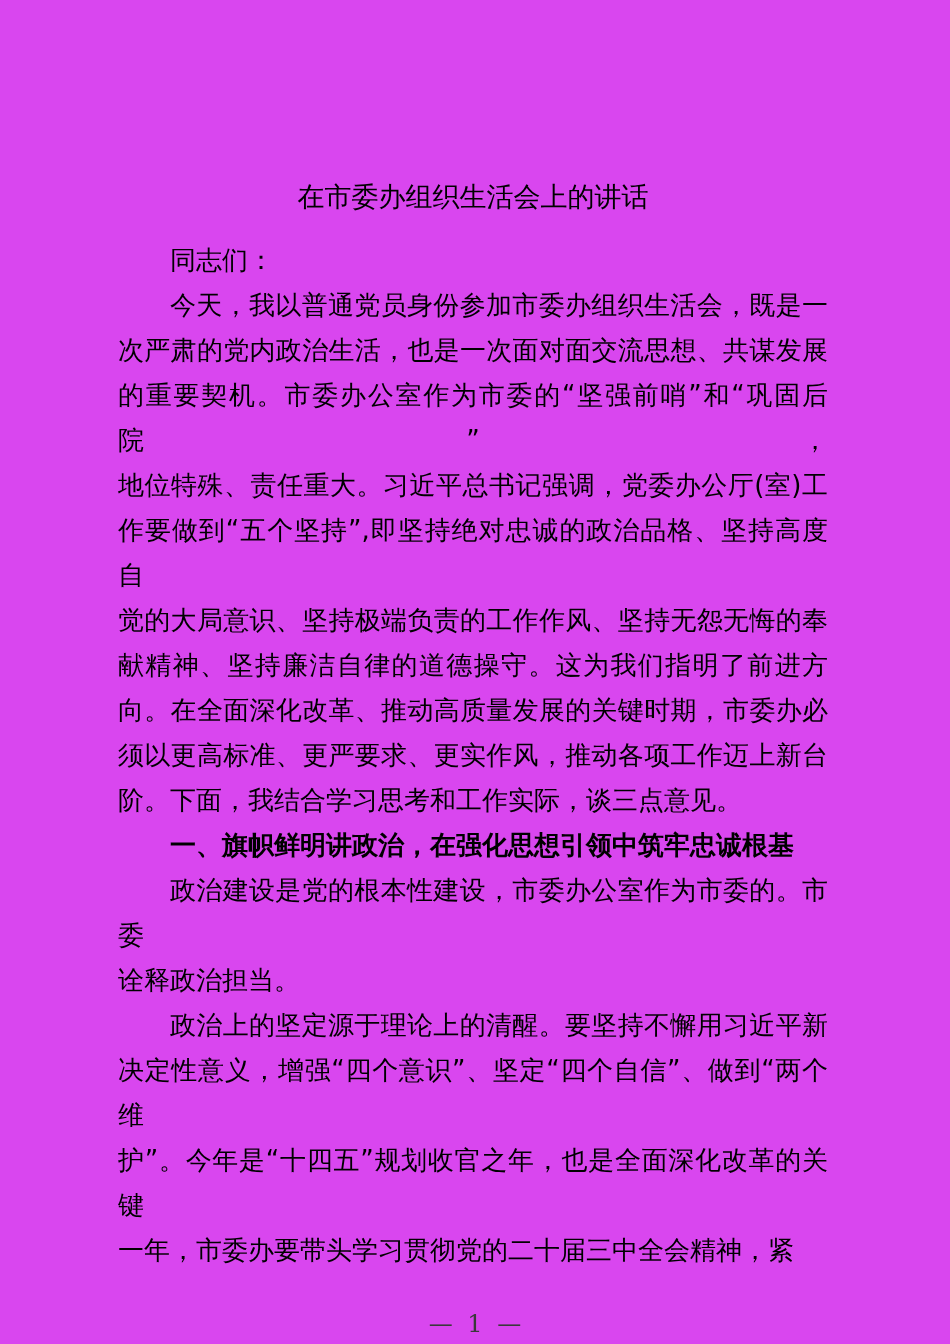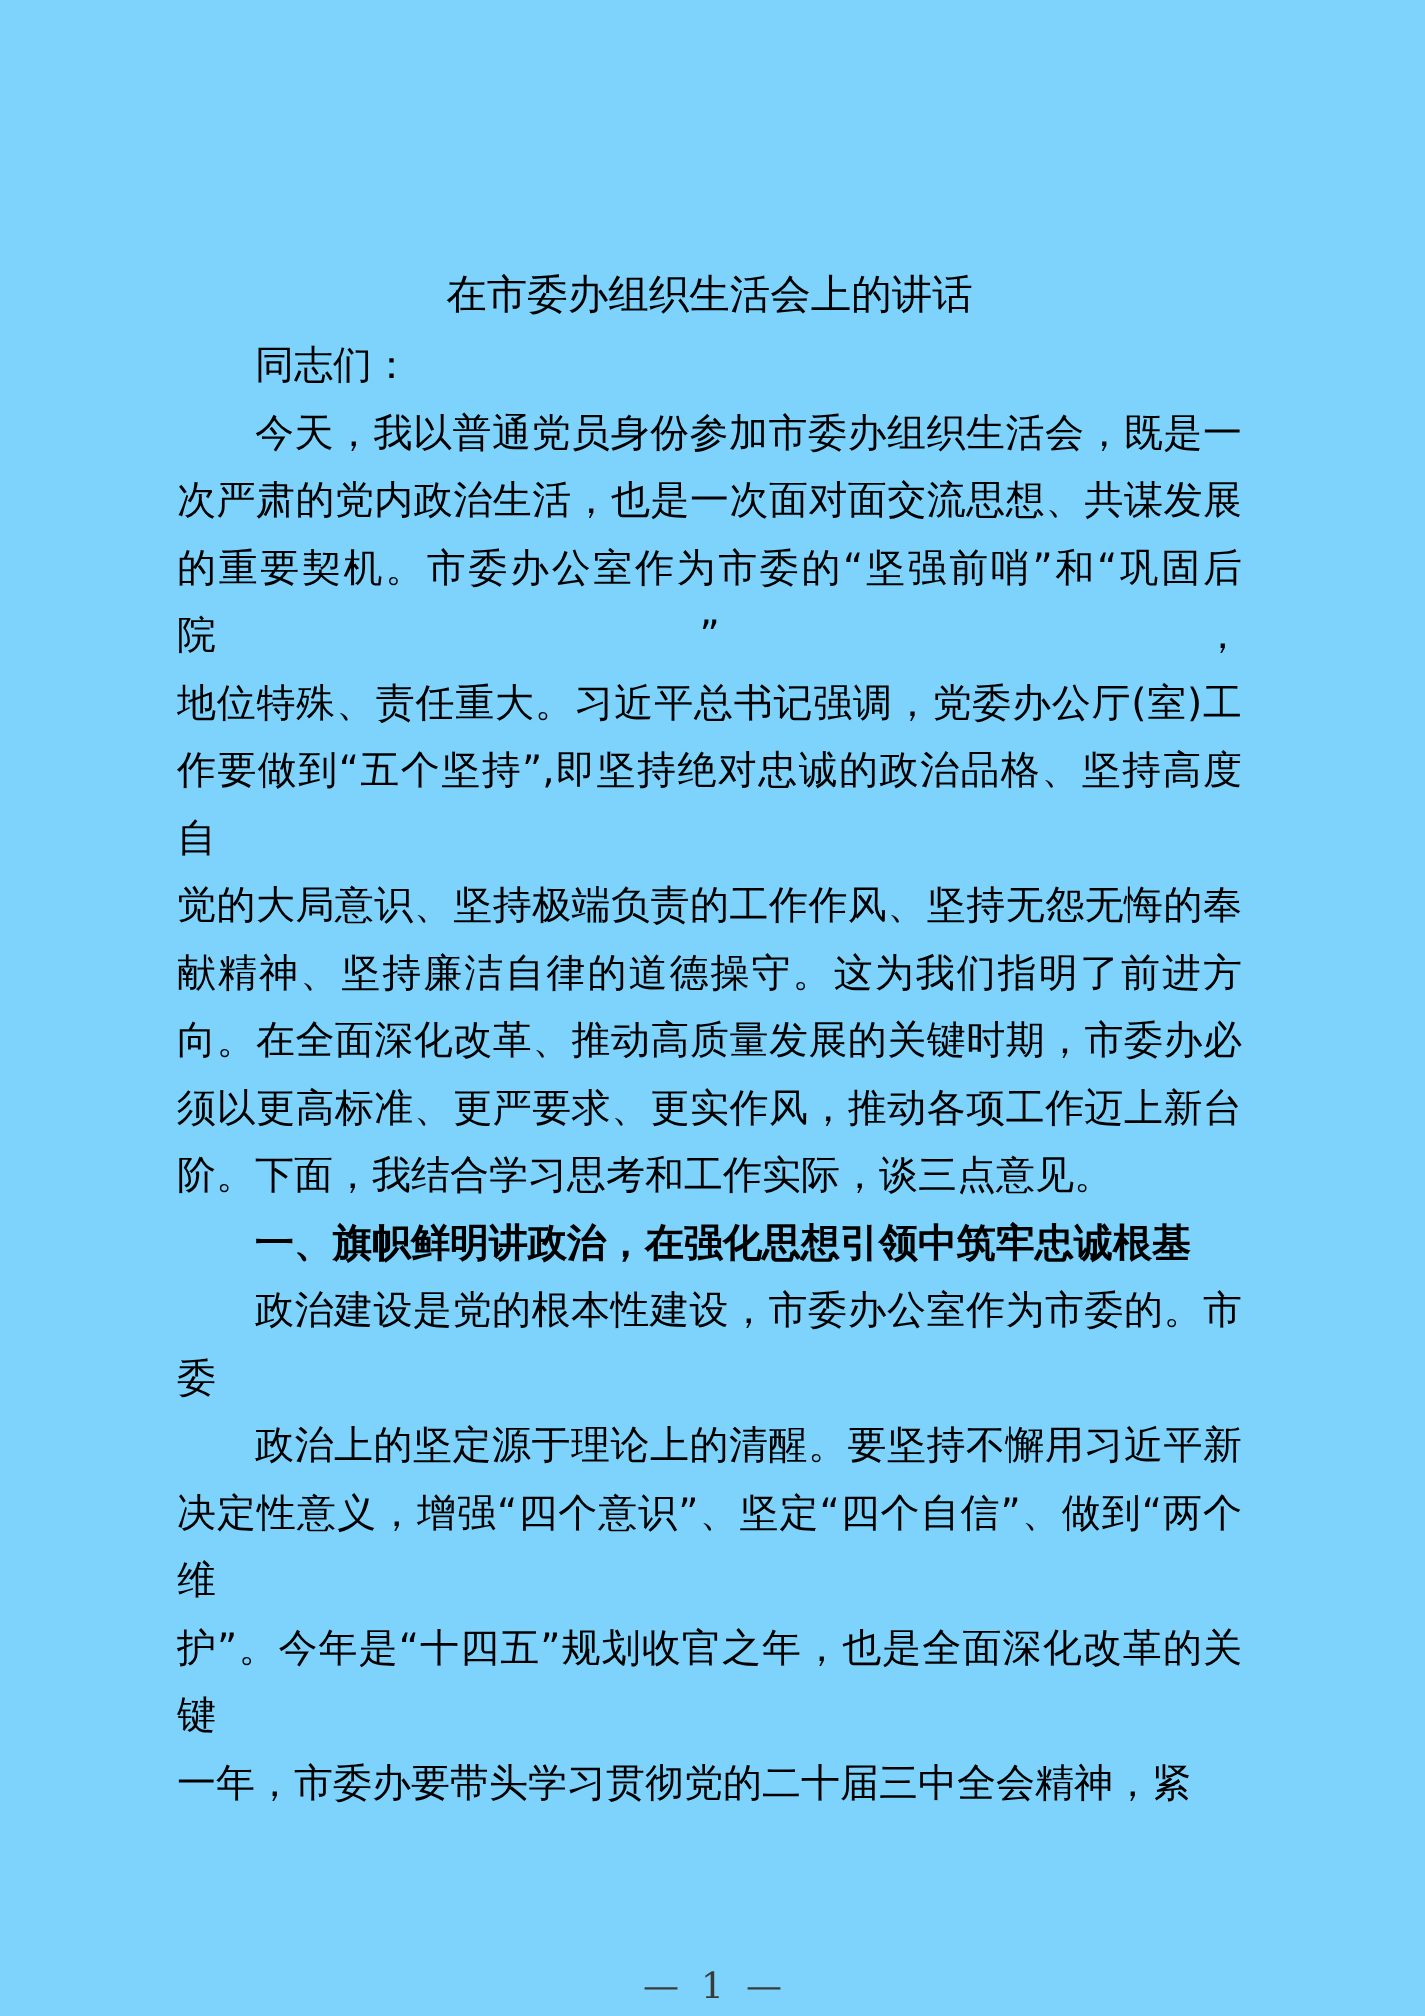--- a/index.html
+++ b/index.html
@@ -7,35 +7,35 @@
     width: 950px;
     height: 1344px;
     background: #ffffff;
     font-family: "DejaVu Sans", sans-serif;
     color: #000000;
   }
   .page {
     position: relative;
     width: 950px;
     height: 1344px;
-    background: #7dd3fc;
+    background: #d946ef;
     box-sizing: border-box;
     padding: 172px 122px 0 118px;
     overflow: hidden;
   }
   .title {
     margin: 0;
     font-size: 27px;
     font-weight: 400;
     line-height: 50px;
     text-align: center;
     color: #000000;
     white-space: nowrap;
   }
-  .content { margin-top: 0; }
+  .content { margin-top: 16px; }
   .line {
     font-size: 26px;
     line-height: 45px;
     color: #000000;
     text-align: justify;
     white-space: normal;
   }
   .line.indent { text-indent: 2em; }
   .line.fill { text-align-last: justify; }
   .line.heading { font-weight: 700; }
@@ -67,20 +67,21 @@
     <div class="line fill">的重要契机。市委办公室作为市委的“坚强前哨”和“巩固后院”，</div>
     <div class="line fill">地位特殊、责任重大。习近平总书记强调，党委办公厅(室)工</div>
     <div class="line fill">作要做到“五个坚持”,即坚持绝对忠诚的政治品格、坚持高度自</div>
     <div class="line fill">觉的大局意识、坚持极端负责的工作作风、坚持无怨无悔的奉</div>
     <div class="line fill">献精神、坚持廉洁自律的道德操守。这为我们指明了前进方</div>
     <div class="line fill">向。在全面深化改革、推动高质量发展的关键时期，市委办必</div>
     <div class="line fill">须以更高标准、更严要求、更实作风，推动各项工作迈上新台</div>
     <div class="line">阶。下面，我结合学习思考和工作实际，谈三点意见。</div>
     <div class="line indent heading">一、旗帜鲜明讲政治，在强化思想引领中筑牢忠诚根基</div>
     <div class="line indent fill">政治建设是党的根本性建设，市委办公室作为市委的。市委</div>
+    <div class="line">诠释政治担当。</div>
     <div class="line indent fill">政治上的坚定源于理论上的清醒。要坚持不懈用习近平新</div>
     <div class="line fill">决定性意义，增强“四个意识”、坚定“四个自信”、做到“两个维</div>
     <div class="line fill">护”。今年是“十四五”规划收官之年，也是全面深化改革的关键</div>
     <div class="line">一年，市委办要带头学习贯彻党的二十届三中全会精神，紧</div>
   </div>
 
   <div class="footer">
     <span class="pageno">— 1 —</span>
   </div>
 

